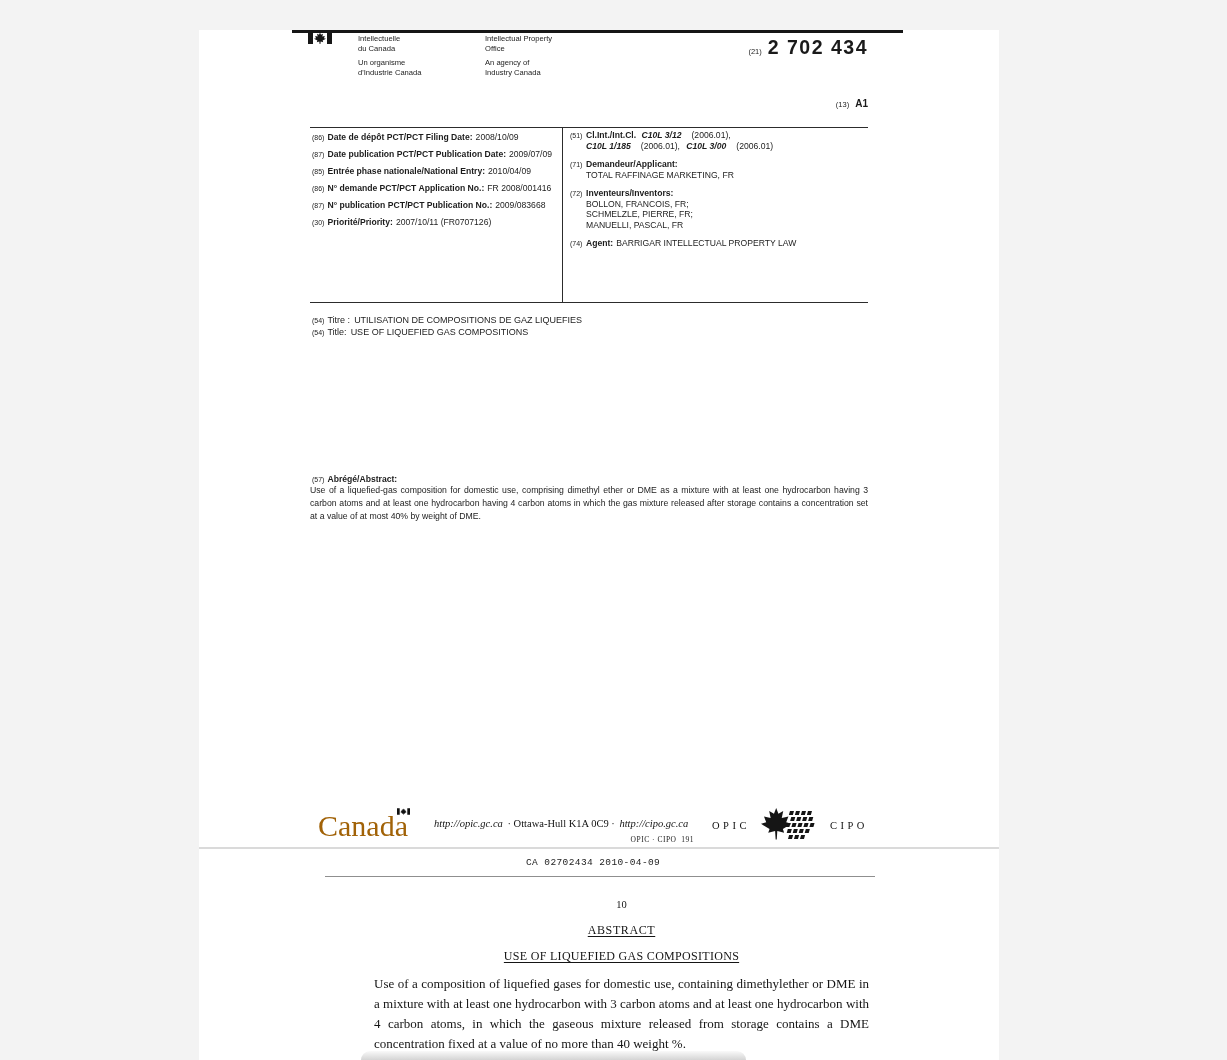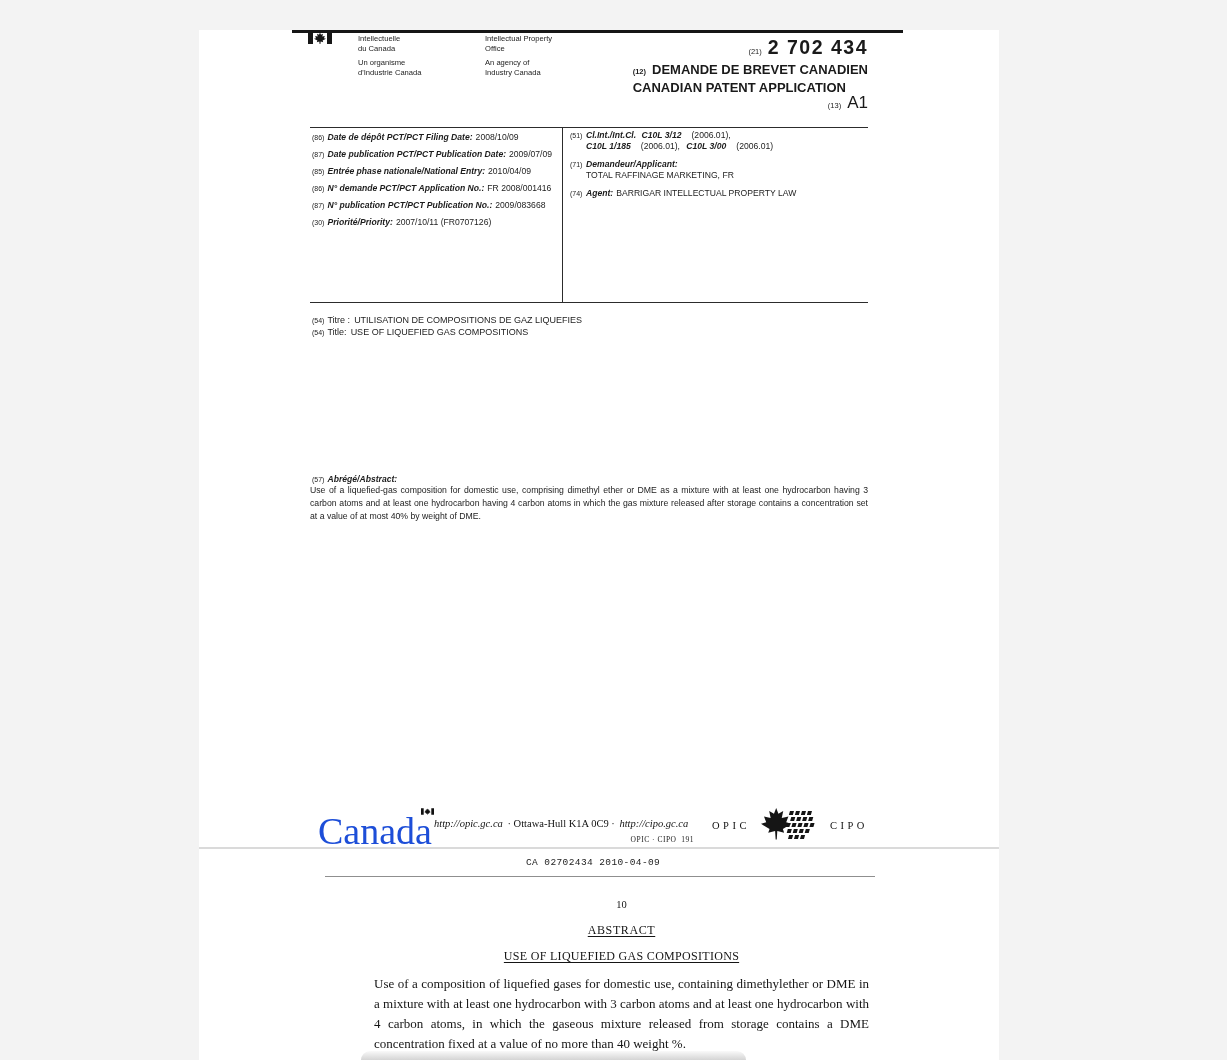--- a/index.html
+++ b/index.html
@@ -26,52 +26,52 @@
   .org-fr-sub{left:159px;top:28px;}
   .org-en-main{left:286px;top:4px;}
   .org-en-sub{left:286px;top:28px;}
 
   .hdr-right{right:131px;white-space:nowrap;}
   .hcode{font-size:7.5px;color:#1c1c1c;margin-right:6px;}
   .h21{top:6px;}
   .hnum{font-size:19.5px;font-weight:bold;letter-spacing:1.5px;}
   .h12{top:32px;font-size:13px;font-weight:bold;line-height:15.5px;}
   .h13{top:63px;}
-  .hkind{font-size:17px;font-weight:normal;}
+  .hkind{font-size:10px;font-weight:bold;}
 
   
   .tline{background:#2c2c2c;}
   .t-top{left:111px;top:97px;width:558px;height:1px;}
   .t-bottom{left:111px;top:272px;width:558px;height:1px;}
   .t-div{left:363px;top:97px;width:1px;height:175px;}
 
   .biblio-left{left:113px;top:99px;}
   .brow{font-size:8.6px;line-height:16px;white-space:nowrap;color:#1c1c1c;}
   .code{font-size:7px;margin-right:3px;color:#1c1c1c;}
-  .blabel{font-weight:bold;margin-right:3px;font-style:italic;}
+  .blabel{font-weight:bold;margin-right:3px;}
 
   .biblio-right{left:371px;top:100px;width:290px;}
   .rentry{position:relative;padding-left:16px;margin-bottom:8px;font-size:8.6px;line-height:10.5px;color:#1c1c1c;}
   .rcode{position:absolute;left:0;top:1px;font-size:7px;}
   .ipc-cls{font-style:italic;font-weight:bold;margin-right:2px;}
   .ipc-v{margin-right:4px;padding-left:8px;}
 
   
   .title-block{left:113px;top:285px;}
   .trow{font-size:9px;line-height:11.5px;white-space:nowrap;color:#1c1c1c;}
   .tlabel{margin-right:4px;}
 
   .abstract-label{left:113px;top:441px;font-size:8.6px;}
   .abstract-text{
     left:111px;top:454px;width:558px;
     font-size:8.7px;line-height:13px;text-align:justify;color:#1c1c1c;
   }
 
   
-  .wordmark{left:119px;top:779px;font-family:"Liberation Serif", serif;font-size:38px;color:#1d4ed8;}
+  .wordmark{left:119px;top:779px;font-family:"Liberation Serif", serif;font-size:30px;color:#a16207;}
   .wm-wrap{position:relative;display:inline-block;}
   .wm-flag{position:absolute;right:-2px;top:-1px;}
   .footer-center{left:235px;top:788px;width:260px;text-align:left;font-family:"Liberation Serif", serif;font-size:10.5px;white-space:nowrap;color:#111;}
   .furl{font-style:italic;}
   .faddr{margin:0 2px;}
   .footer-code{left:235px;top:805px;width:260px;text-align:right;font-family:"Liberation Serif", serif;font-size:7.5px;letter-spacing:0.5px;white-space:pre;color:#222;}
   .logo-opic{left:513px;top:790px;font-family:"Liberation Serif", serif;font-size:10.5px;letter-spacing:3.5px;color:#111;}
   .logo-cipo{left:631px;top:790px;font-family:"Liberation Serif", serif;font-size:10.5px;letter-spacing:3.5px;color:#111;}
   .logo-leaf{left:553px;top:775px;}
 
@@ -120,24 +120,20 @@
     <div>Office</div>
   </div>
   <div class="abs org org-en-sub">
     <div>An agency of</div>
     <div>Industry Canada</div>
   </div>
 
   <div class="abs hdr-right h21">
     <span class="hcode">(21)</span><span class="hnum">2 702 434</span>
   </div>
-  <div class="abs hdr-right h12">
-    <div><span class="hcode">(12)</span><span>DEMANDE DE BREVET CANADIEN</span></div>
-    <div>CANADIAN PATENT APPLICATION</div>
-  </div>
   <div class="abs hdr-right h13">
     <span class="hcode">(13)</span><span class="hkind">A1</span>
   </div>
 
   <div class="abs tline t-top"></div>
   <div class="abs tline t-bottom"></div>
   <div class="abs tline t-div"></div>
 
   <div class="abs biblio-left">
     <div class="brow">
@@ -169,20 +165,27 @@
       </div>
       <div>
         <span class="ipc-cls">C10L 1/185</span><span class="ipc-v">(2006.01),</span>
         <span class="ipc-cls">C10L 3/00</span><span class="ipc-v">(2006.01)</span>
       </div>
     </div>
     <div class="rentry">
       <span class="rcode">(71)</span>
       <div class="blabel">Demandeur/Applicant:</div>
       <div>TOTAL RAFFINAGE MARKETING, FR</div>
+    </div>
+    <div class="rentry">
+      <span class="rcode">(72)</span>
+      <div class="blabel">Inventeurs/Inventors:</div>
+      <div>BOLLON, FRANCOIS, FR;</div>
+      <div>SCHMELZLE, PIERRE, FR;</div>
+      <div>MANUELLI, PASCAL, FR</div>
     </div>
     <div class="rentry">
       <span class="rcode">(74)</span>
       <span class="blabel">Agent:</span><span>BARRIGAR INTELLECTUAL PROPERTY LAW</span>
     </div>
   </div>
 
   <div class="abs title-block">
     <div class="trow">
       <span class="code">(54)</span><span class="tlabel">Titre :</span><span>UTILISATION DE COMPOSITIONS DE GAZ LIQUEFIES</span>

